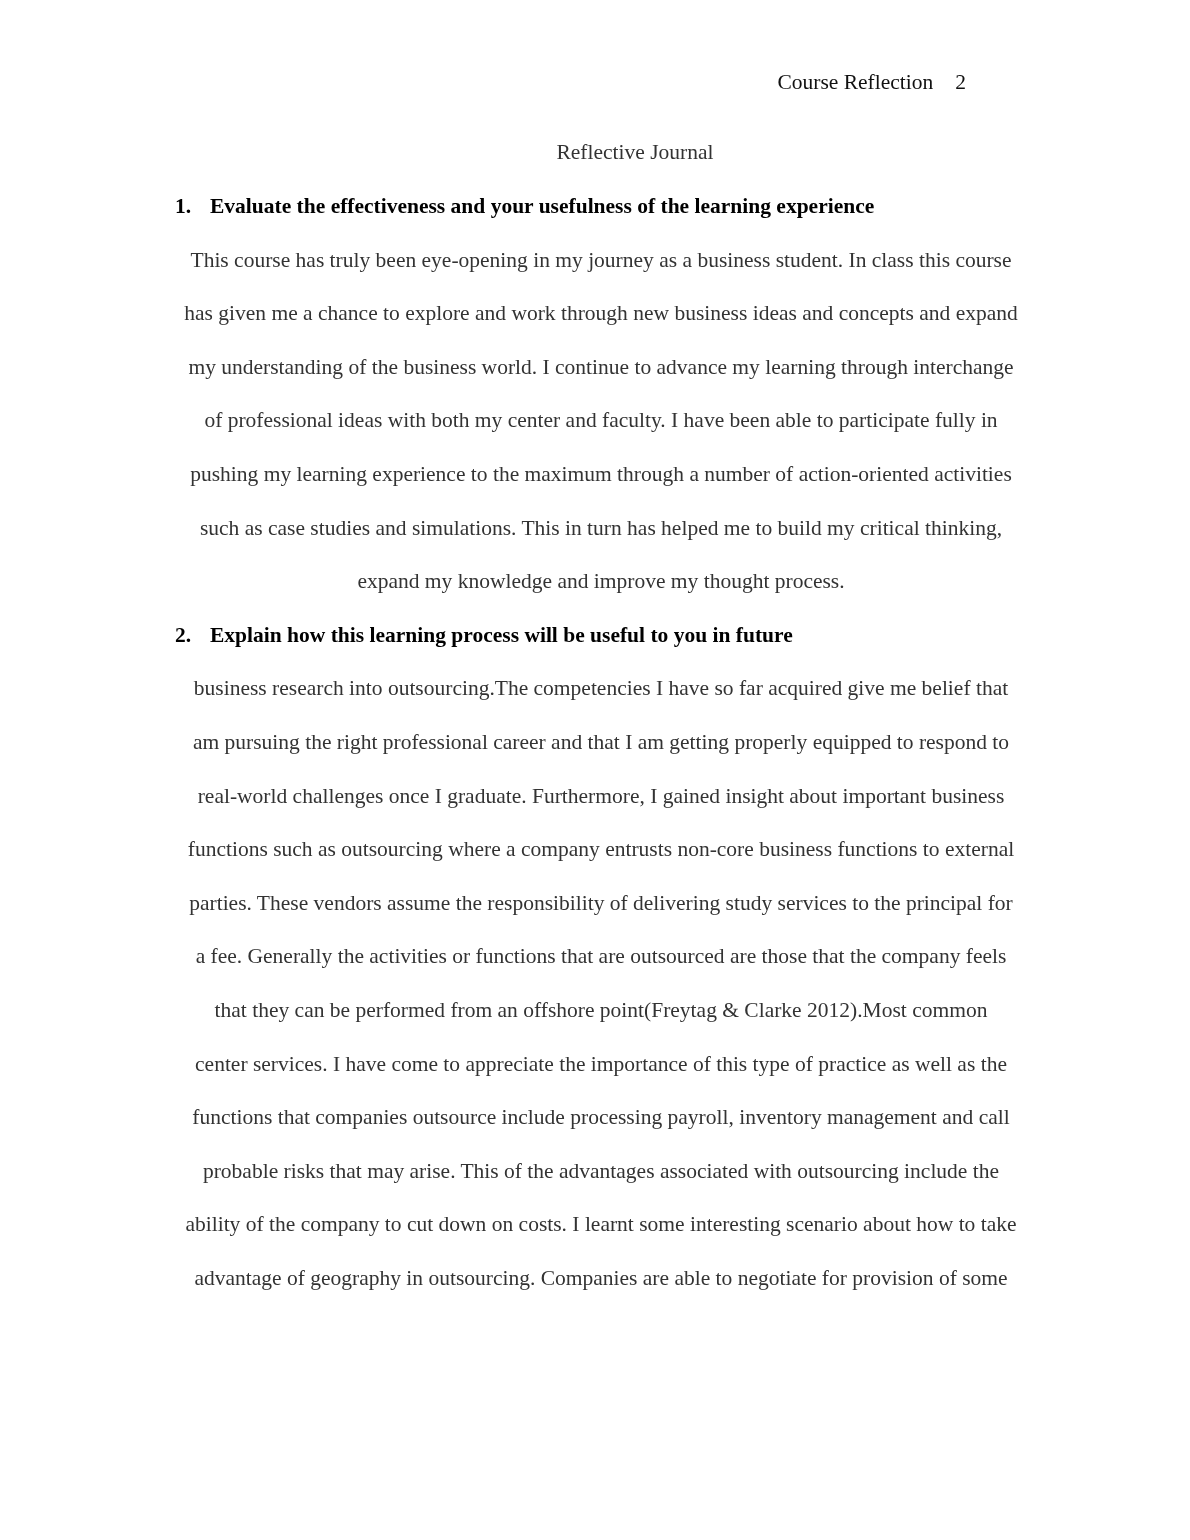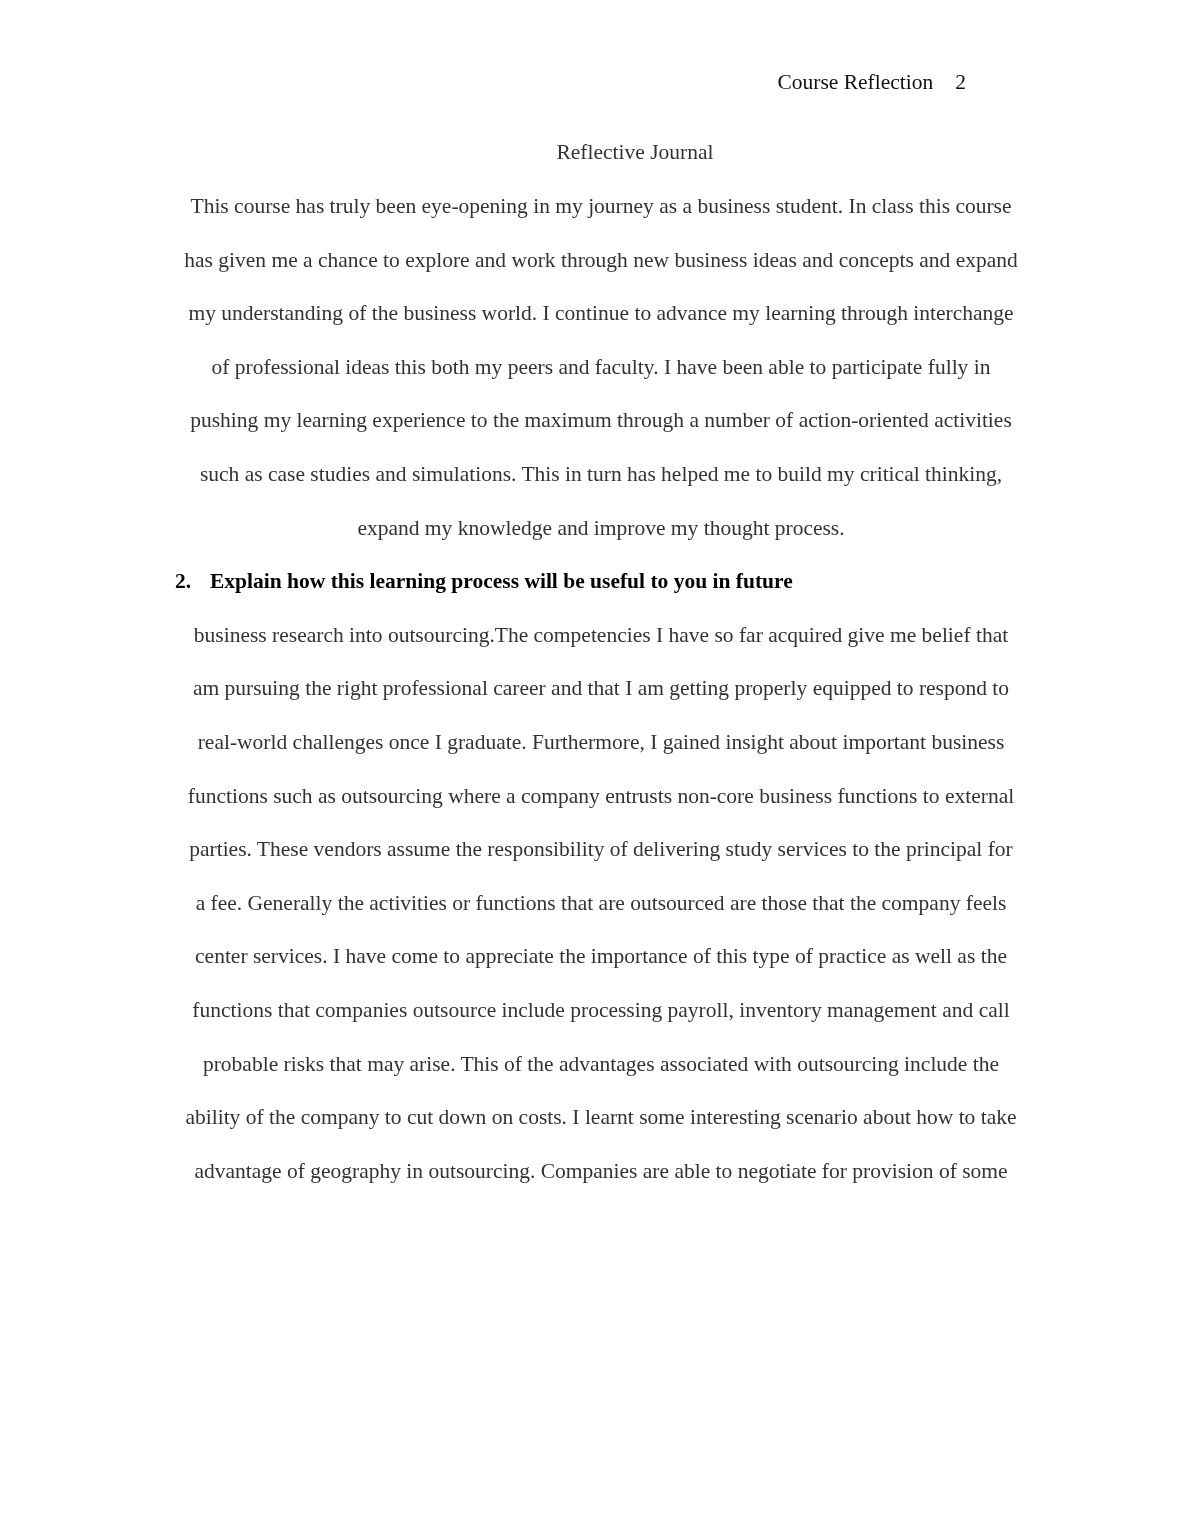--- a/index.html
+++ b/index.html
@@ -76,40 +76,44 @@
 <div class="page">
 
   <div class="running-head">
     <span>Course Reflection</span><span class="page-num">2</span>
   </div>
 
   <div class="doc-title">Reflective Journal</div>
 
   <div class="content">
 
+    <div class="heading">
+      <span class="num">1.</span><span>Evaluate the effectiveness and your usefulness of the learning experience</span>
+    </div>
     <div>
       <div class="line">This course has truly been eye-opening in my journey as a business student. In class this course</div>
       <div class="line">has given me a chance to explore and work through new business ideas and concepts and expand</div>
       <div class="line">my understanding of the business world. I continue to advance my learning through interchange</div>
-      <div class="line">of professional ideas this both my peers and faculty. I have been able to participate fully in</div>
+      <div class="line">of professional ideas with both my center and faculty. I have been able to participate fully in</div>
       <div class="line">pushing my learning experience to the maximum through a number of action-oriented activities</div>
       <div class="line">such as case studies and simulations. This in turn has helped me to build my critical thinking,</div>
       <div class="line">expand my knowledge and improve my thought process.</div>
     </div>
 
     <div class="heading">
       <span class="num">2.</span><span>Explain how this learning process will be useful to you in future</span>
     </div>
     <div>
       <div class="line">business research into outsourcing.The competencies I have so far acquired give me belief that</div>
       <div class="line">am pursuing the right professional career and that I am getting properly equipped to respond to</div>
       <div class="line">real-world challenges once I graduate. Furthermore, I gained insight about important business</div>
       <div class="line">functions such as outsourcing where a company entrusts non-core business functions to external</div>
       <div class="line">parties. These vendors assume the responsibility of delivering study services to the principal for</div>
       <div class="line">a fee. Generally the activities or functions that are outsourced are those that the company feels</div>
+      <div class="line">that they can be performed from an offshore point(Freytag &amp; Clarke 2012).Most common</div>
       <div class="line">center services. I have come to appreciate the importance of this type of practice as well as the</div>
       <div class="line">functions that companies outsource include processing payroll, inventory management and call</div>
       <div class="line">probable risks that may arise. This of the advantages associated with outsourcing include the</div>
       <div class="line">ability of the company to cut down on costs. I learnt some interesting scenario about how to take</div>
       <div class="line">advantage of geography in outsourcing. Companies are able to negotiate for provision of some</div>
     </div>
 
   </div>
 </div>
 

